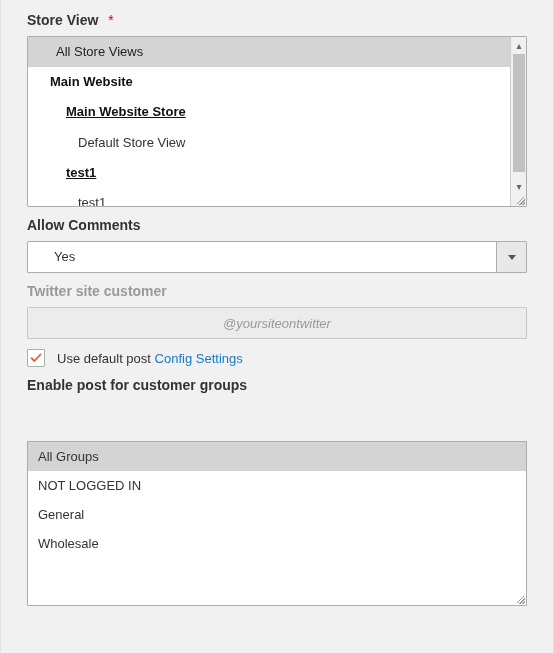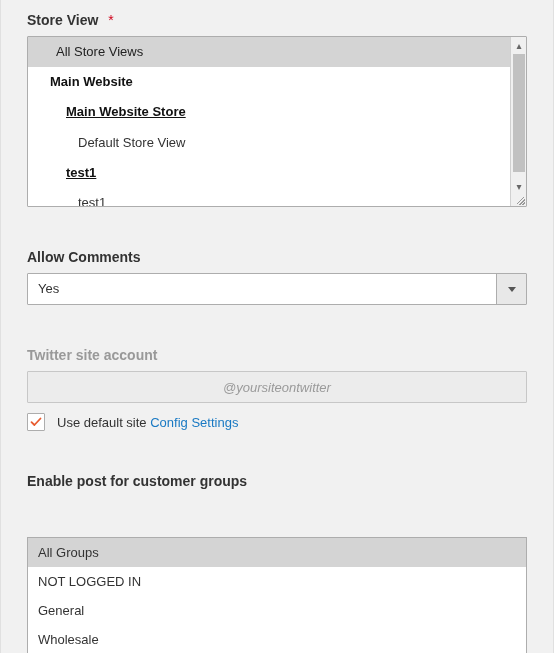--- a/index.html
+++ b/index.html
@@ -11,21 +11,21 @@
     background: #fff;
   }
   .panel {
     width: 554px;
     height: 653px;
     background: #f1f1f1;
     border-left: 1px solid #e0e0e0;
     border-right: 1px solid #e0e0e0;
     padding: 12px 26px 20px 26px;
   }
-  .field { margin-bottom: 42px; }
+  .field { margin-bottom: 10px; }
   .field-label {
     font-weight: 600;
     color: #333;
     margin-bottom: 8px;
     font-size: 14px;
   }
   .field-label.disabled { color: #999; }
   .required-mark { color: #d0021b; font-weight: normal; margin-left: 6px; }
   
   .listbox {
@@ -92,20 +92,21 @@
     background:
       linear-gradient(135deg, transparent 0 40%, #999 40% 50%, transparent 50% 60%, #999 60% 70%, transparent 70% 80%, #999 80% 90%, transparent 90%);
   }
   
   .select {
     display: flex;
     border: 1px solid #adadad;
     background: #fff;
     height: 32px;
     border-radius: 1px;
+    padding-left: 16px;
   }
   .select-value {
     flex: 1;
     padding: 7px 10px;
     font-size: 13px;
     color: #333;
   }
   .select-btn {
     width: 30px;
     background: #e8e8e8;
@@ -198,30 +199,30 @@
     <div class="field-label">Allow Comments</div>
     <div class="select">
       <div class="select-value">Yes</div>
       <div class="select-btn">
         <div class="caret-down"></div>
       </div>
     </div>
   </div>
 
   <div class="field">
-    <div class="field-label disabled">Twitter site account</div>
+    <div class="field-label disabled">Twitter site customer</div>
     <input class="text-input" disabled="" placeholder="@yoursiteontwitter" style="">
     <div class="check-row">
       <div class="checkbox">
         <svg viewBox="0 0 12 12">
           <path d="M1.5 6.2 L4.4 9 L10.5 2.5" stroke="#e85b2f" stroke-width="1.8" fill="none" stroke-linecap="round" stroke-linejoin="round"></path>
         </svg>
       </div>
       <span class="check-label">
-        <span>Use default site </span><span class="link">Config Settings</span>
+        <span>Use default post </span><span class="link">Config Settings</span>
       </span>
     </div>
   </div>
 
   <div class="field" style="margin-bottom:0;">
     <div class="field-label">Enable post for customer groups</div>
     <div class="groups-box">
       <div class="opt selected">All Groups</div>
       <div class="opt">NOT LOGGED IN</div>
       <div class="opt">General</div>

